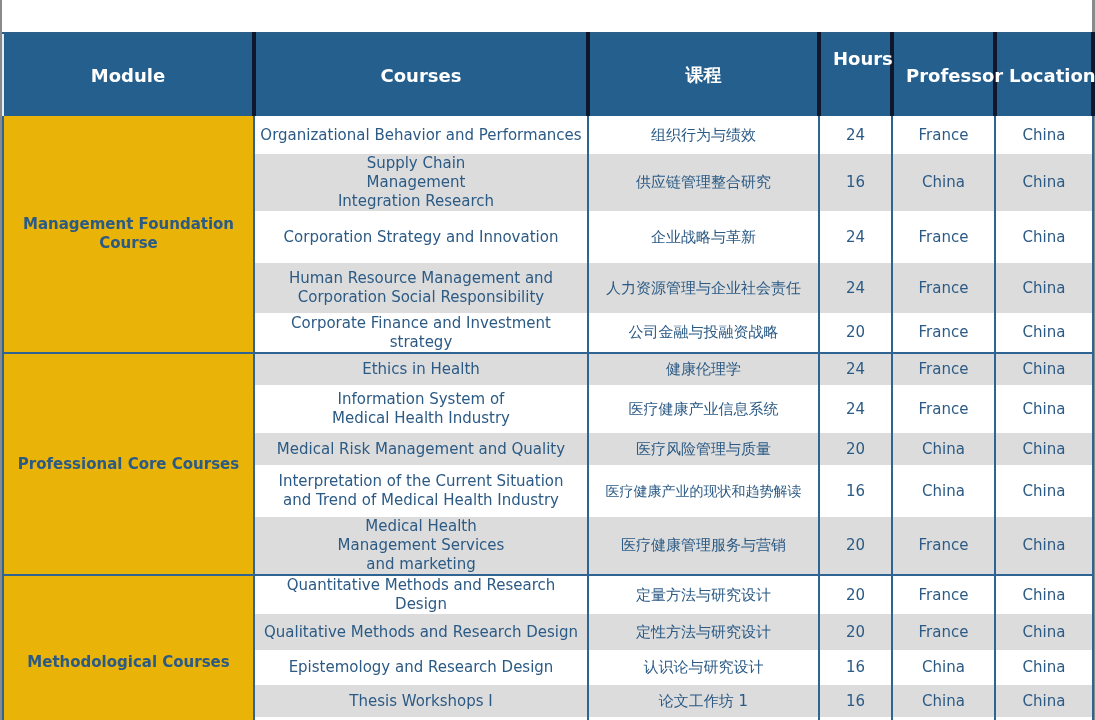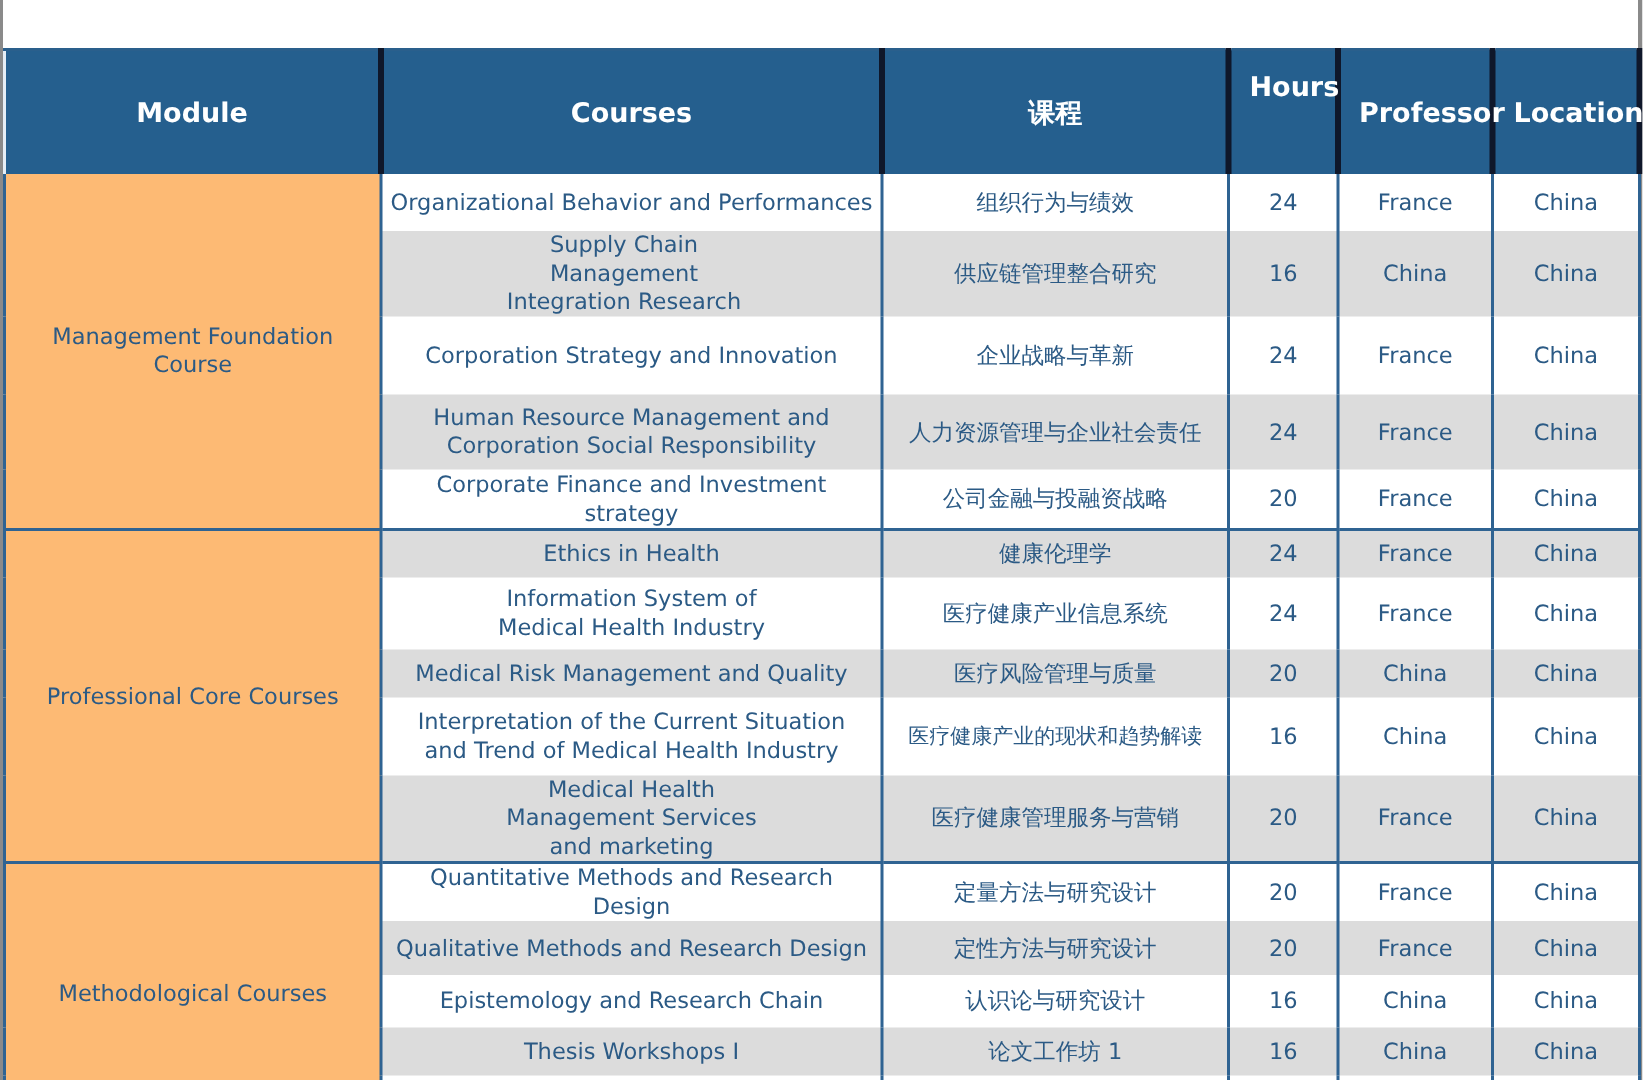--- a/index.html
+++ b/index.html
@@ -33,23 +33,23 @@
   table.curriculum td {
     font-size: 15px;
     text-align: center;
     padding: 0 4px;
     line-height: 19px;
     border-left: 2px solid #2f6392;
     border-right: 2px solid #2f6392;
   }
   tr.alt td.cell { background: #dcdcdc; }
   td.module {
-    font-weight: normal;
+    font-weight: bold;
     font-size: 15px;
-    background: #fdba74;
+    background: #eab308;
     border-bottom: 2px solid #2f6392;
   }
   tr.last-in-group td { border-bottom: 2px solid #2f6392; }
 </style>
 </head>
 <body>
 
 <div class="edge-left"></div>
 <div class="edge-right"></div>
 
@@ -157,21 +157,21 @@
       <td class="cell">China</td>
     </tr>
     <tr class="alt" style="height:36px">
       <td class="cell">Qualitative Methods and Research Design</td>
       <td class="cell">定性方法与研究设计</td>
       <td class="cell">20</td>
       <td class="cell">France</td>
       <td class="cell">China</td>
     </tr>
     <tr style="height:35px">
-      <td class="cell">Epistemology and Research Chain</td>
+      <td class="cell">Epistemology and Research Design</td>
       <td class="cell">认识论与研究设计</td>
       <td class="cell">16</td>
       <td class="cell">China</td>
       <td class="cell">China</td>
     </tr>
     <tr class="alt" style="height:32px">
       <td class="cell">Thesis Workshops I</td>
       <td class="cell">论文工作坊 1</td>
       <td class="cell">16</td>
       <td class="cell">China</td>

